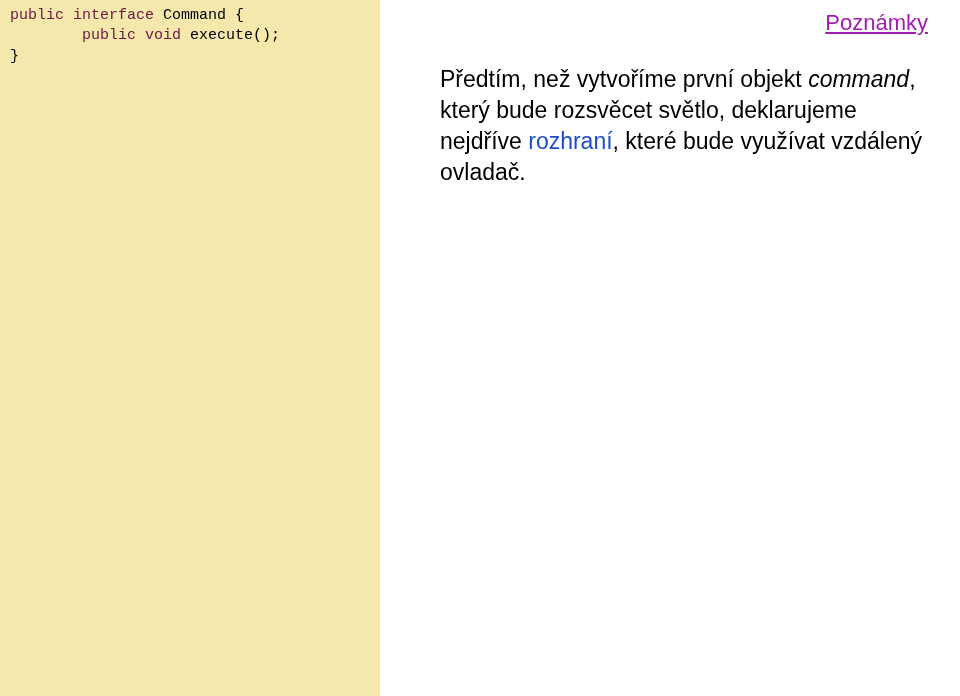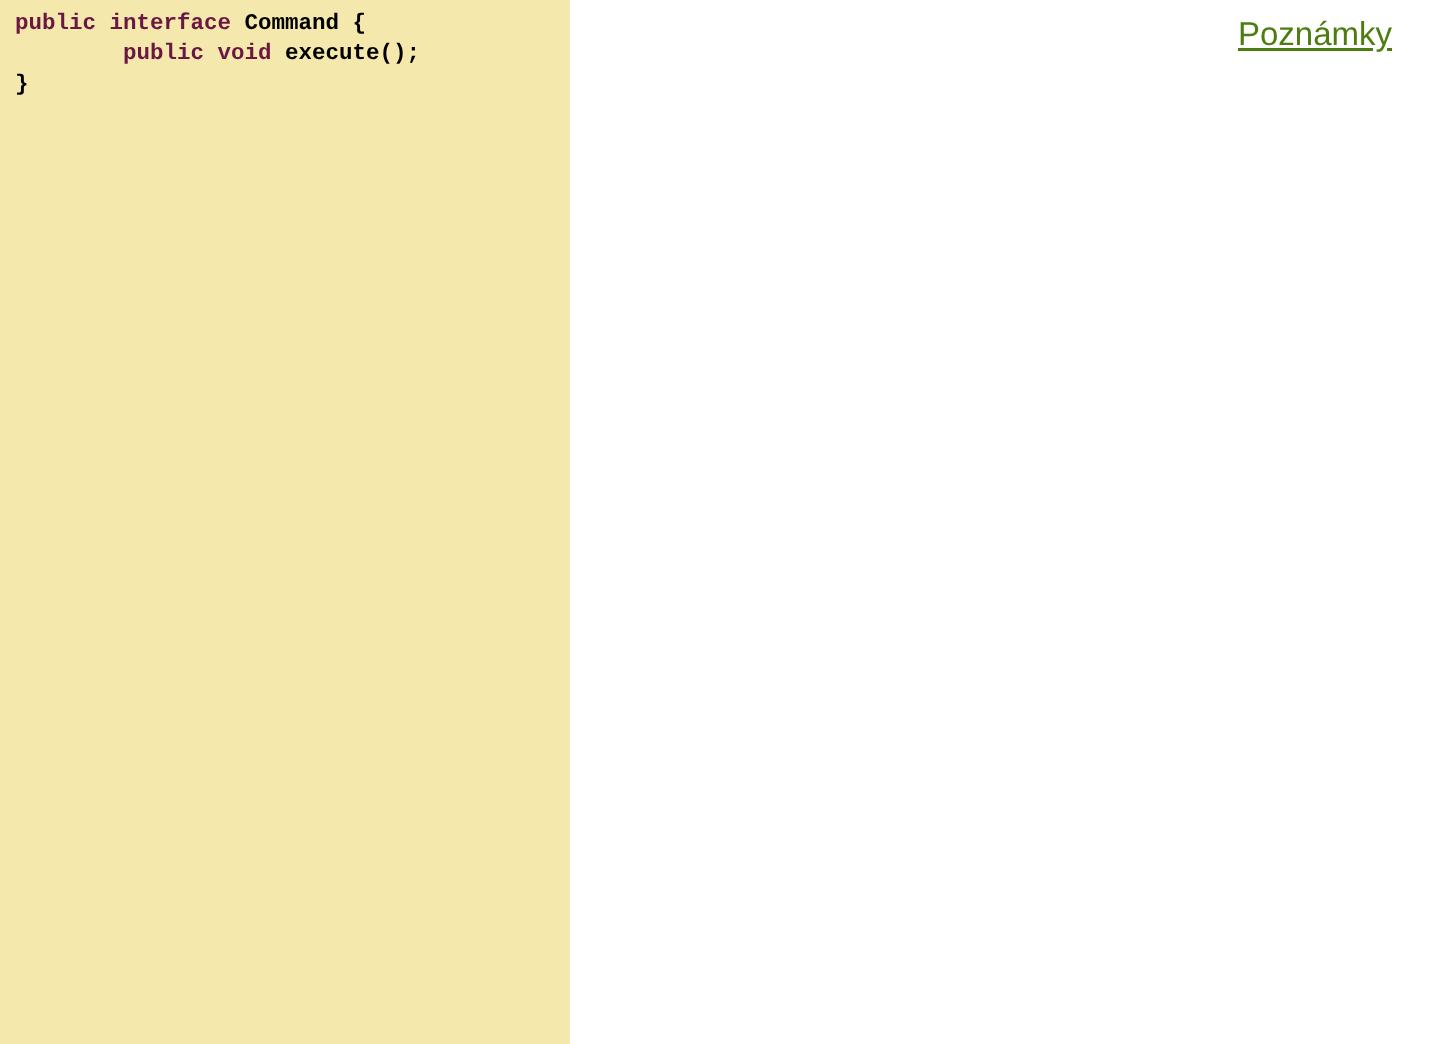--- a/index.html
+++ b/index.html
@@ -22,34 +22,34 @@
     }
     .right-panel {
       flex: 1;
       padding: 6px 24px 0 60px;
       display: flex;
       flex-direction: column;
     }
     .code {
       font-family: "Courier New", Courier, monospace;
       font-size: 15px;
-      font-weight: bold;
+      font-weight: normal;
       line-height: 1.35;
       white-space: pre;
     }
     .kw {
       color: #6b1744;
     }
     .notes-heading {
       align-self: flex-end;
       font-size: 22px;
       text-decoration: underline;
       margin-top: 4px;
       margin-right: 8px;
-      color: #4d7c0f;
+      color: #a21caf;
     }
     .section-title {
       font-size: 23px;
       margin-top: 26px;
       line-height: 1.35;
       color: #000;
     }
     .section-title .hl {
       color: #1c4ec9;
     }
@@ -70,13 +70,14 @@
 <body>
 
 <div class="left-panel">
   <div class="code"><span class="kw">public</span> <span class="kw">interface</span><span> Command {</span>
 <span>        </span><span class="kw">public</span> <span class="kw">void</span><span> execute();</span>
 <span>}</span></div>
 </div>
 
 <div class="right-panel">
   <div class="notes-heading">Poznámky</div>
+  <div class="body-text"><span> Předtím, než vytvoříme první objekt </span><span class="ital">command</span><span>, který bude rozsvěcet světlo, deklarujeme nejdříve </span><span class="hl">rozhraní</span><span>, které bude využívat vzdálený ovladač.</span></div>
 </div>
 
 </body></html>

